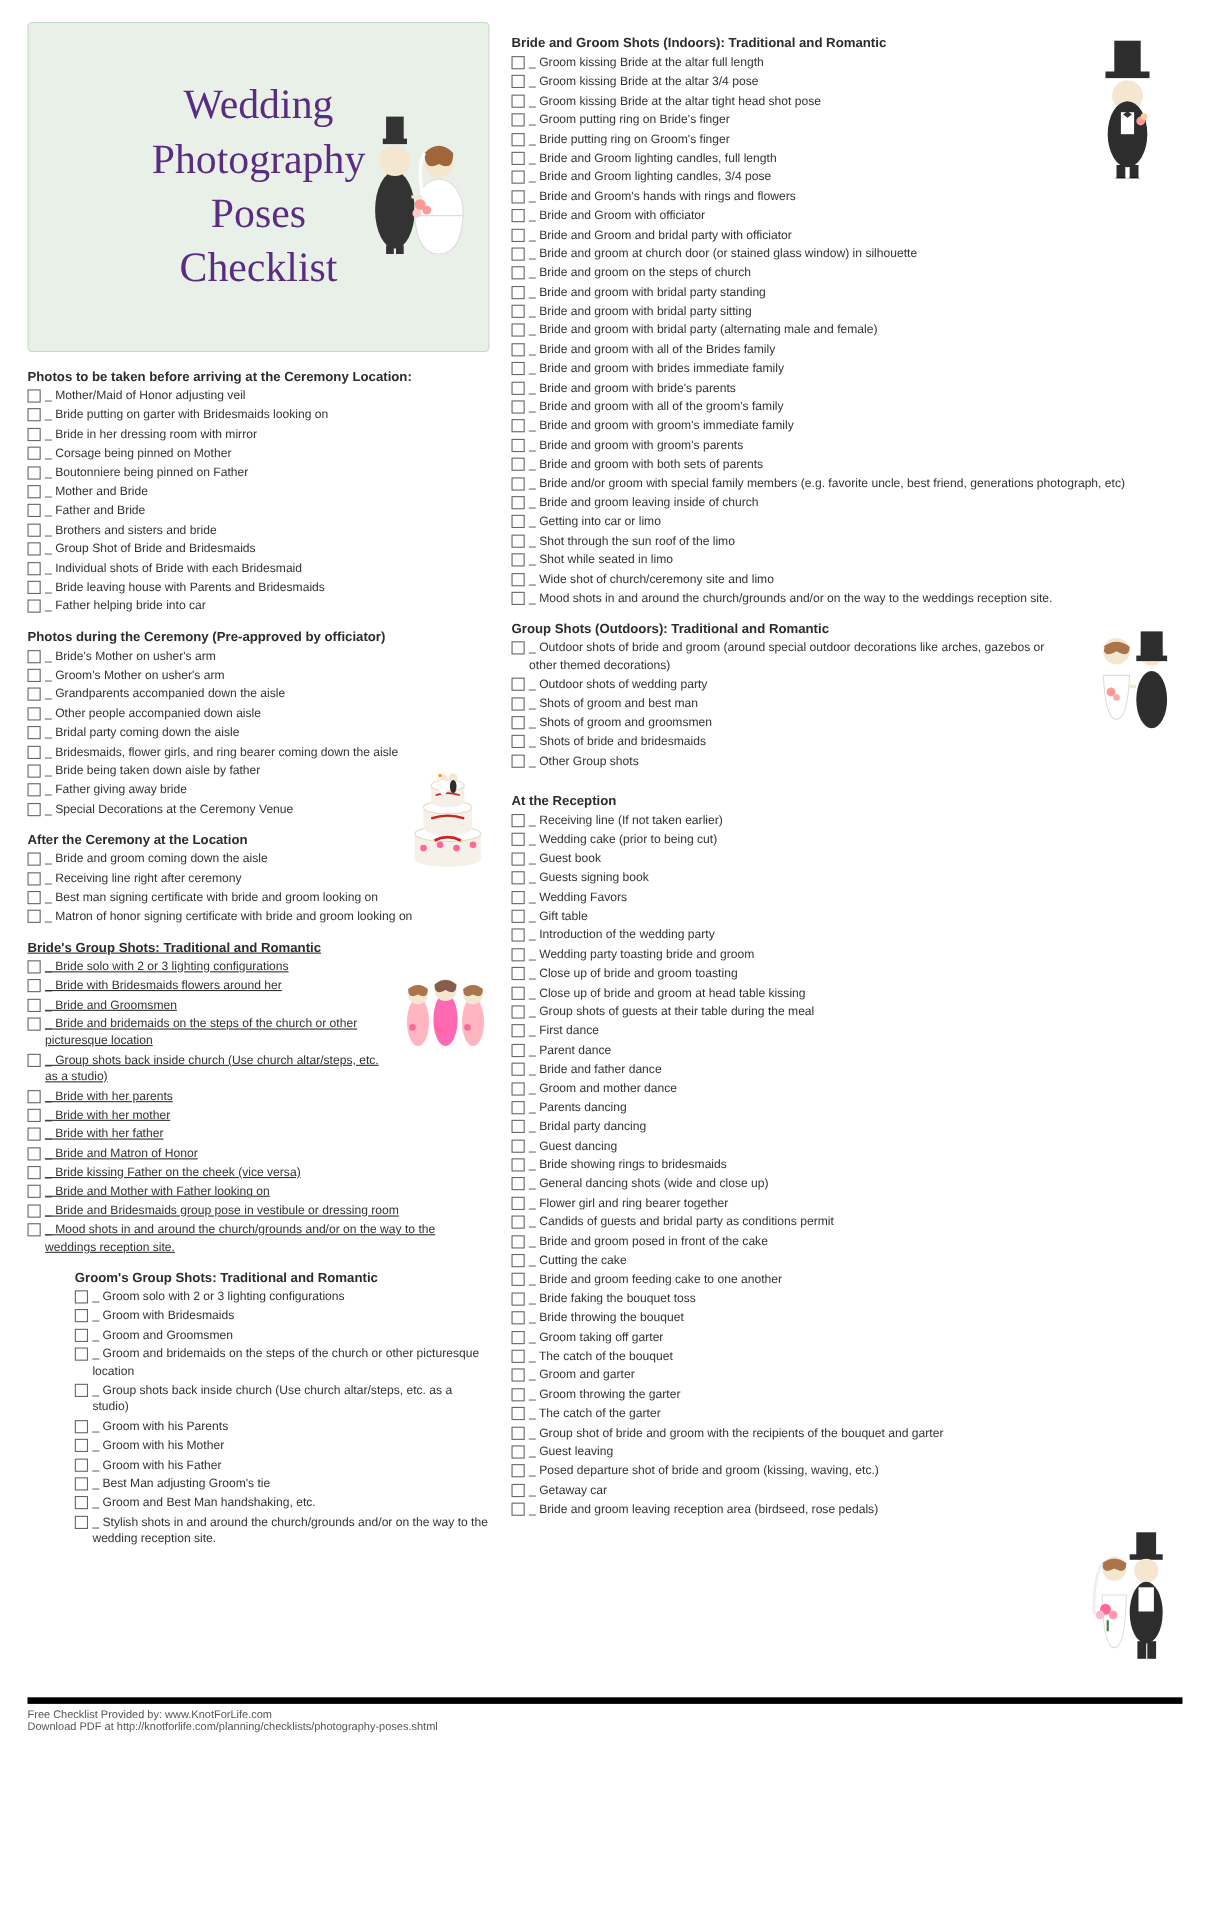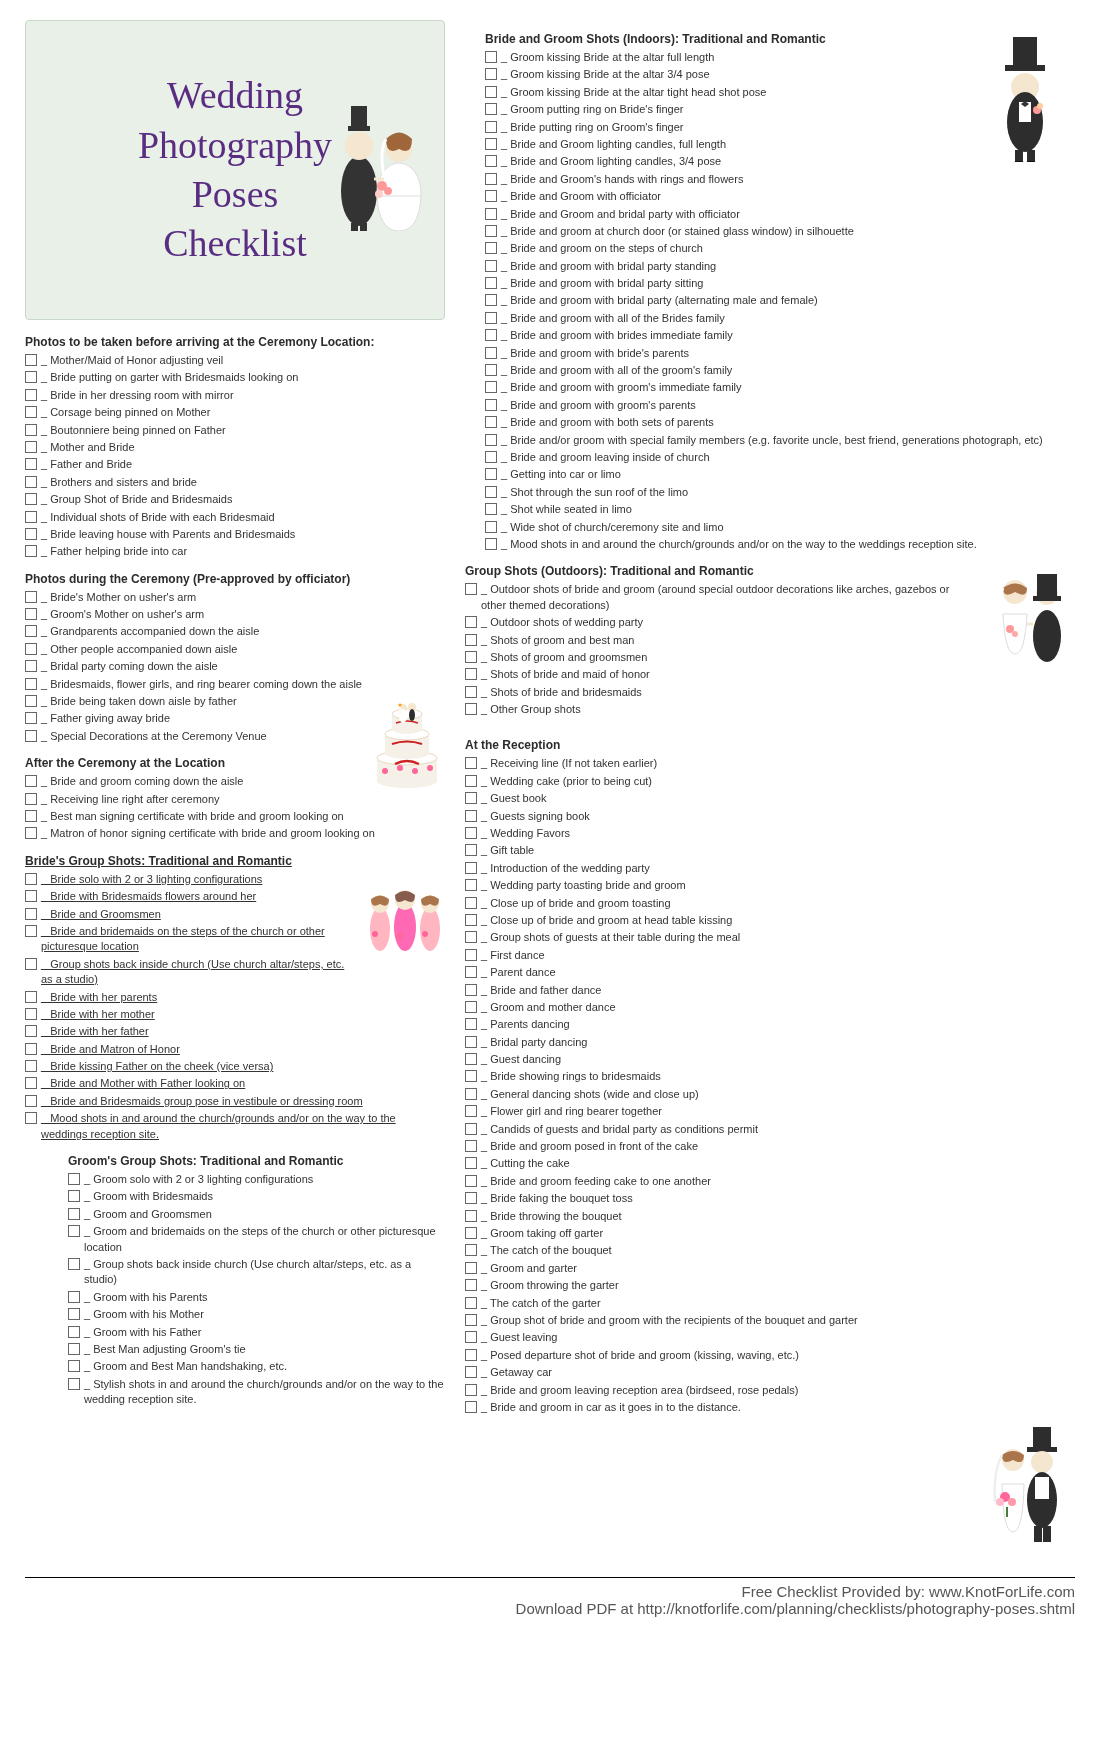--- a/index.html
+++ b/index.html
@@ -70,25 +70,24 @@
       flex-shrink: 0;
       margin-top: 1px;
       background: #fff;
     }
     .item-text {
       font-size: 11px;
       color: #333;
     }
     .footer {
       margin-top: 15px;
-      font-size: 15px;
+      font-size: 10px;
       color: #555;
-      border-top: 1px solid #000000;
+      border-top: 6px solid #000000;
       padding-top: 5px;
-      text-align: right;
     }
     
     svg { display: block; }
   </style>
 </head>
 <body>
 
 <div class="page">
 
   <div class="top-section">
@@ -408,21 +407,21 @@
       </div>
             <div class="checklist-item">
         <span class="checkbox"></span>
         <span class="item-text">_ Stylish shots in and around the church/grounds and/or  on the way to the wedding reception site.</span>
       </div>
           </div>
       </div>
     </div>
 
     <div class="right-col">
-      <div style="position:relative;margin-left:20px;">
+      <div style="position:relative;">
 
         <div style="float:right;margin-left:8px;">
           <svg width="90" height="130" viewBox="0 0 90 130">
 
             <rect x="28" y="5" width="24" height="30" fill="#2d2d2d"></rect>
             <rect x="20" y="33" width="40" height="6" fill="#2d2d2d"></rect>
             <circle cx="40" cy="55" r="14" fill="#f5e6d0"></circle>
 
             <ellipse cx="40" cy="90" rx="18" ry="30" fill="#2d2d2d"></ellipse>
 
@@ -598,24 +597,20 @@
             <div class="checklist-item">
         <span class="checkbox"></span>
         <span class="item-text">_ Shots of groom and best man</span>
       </div>
             <div class="checklist-item">
         <span class="checkbox"></span>
         <span class="item-text">_ Shots of groom and groomsmen</span>
       </div>
             <div class="checklist-item">
         <span class="checkbox"></span>
-        <span class="item-text">_ Shots of bride and maid of honor</span>
-      </div>
-            <div class="checklist-item">
-        <span class="checkbox"></span>
         <span class="item-text">_ Shots of bride and bridesmaids</span>
       </div>
             <div class="checklist-item">
         <span class="checkbox"></span>
         <span class="item-text">_ Other Group shots</span>
       </div>
           </div>
       </div>
 
       <div style="margin-top:21px;position:relative;">
@@ -761,24 +756,20 @@
         <span class="checkbox"></span>
         <span class="item-text">_ Posed departure shot of bride and groom (kissing, waving, etc.)</span>
       </div>
             <div class="checklist-item">
         <span class="checkbox"></span>
         <span class="item-text">_ Getaway car</span>
       </div>
             <div class="checklist-item">
         <span class="checkbox"></span>
         <span class="item-text">_ Bride and groom leaving reception area (birdseed, rose pedals)</span>
-      </div>
-            <div class="checklist-item">
-        <span class="checkbox"></span>
-        <span class="item-text">_ Bride and groom in car as it goes in to the distance.</span>
       </div>
           </div>
 
         <div style="float:right;margin-left:8px;margin-top:5px;">
           <svg width="90" height="140" viewBox="0 0 90 140">
 
             <rect x="48" y="5" width="18" height="22" fill="#2d2d2d"></rect>
             <rect x="42" y="25" width="30" height="5" fill="#2d2d2d"></rect>
 
             <circle cx="57" cy="40" r="11" fill="#f5e6d0"></circle>

